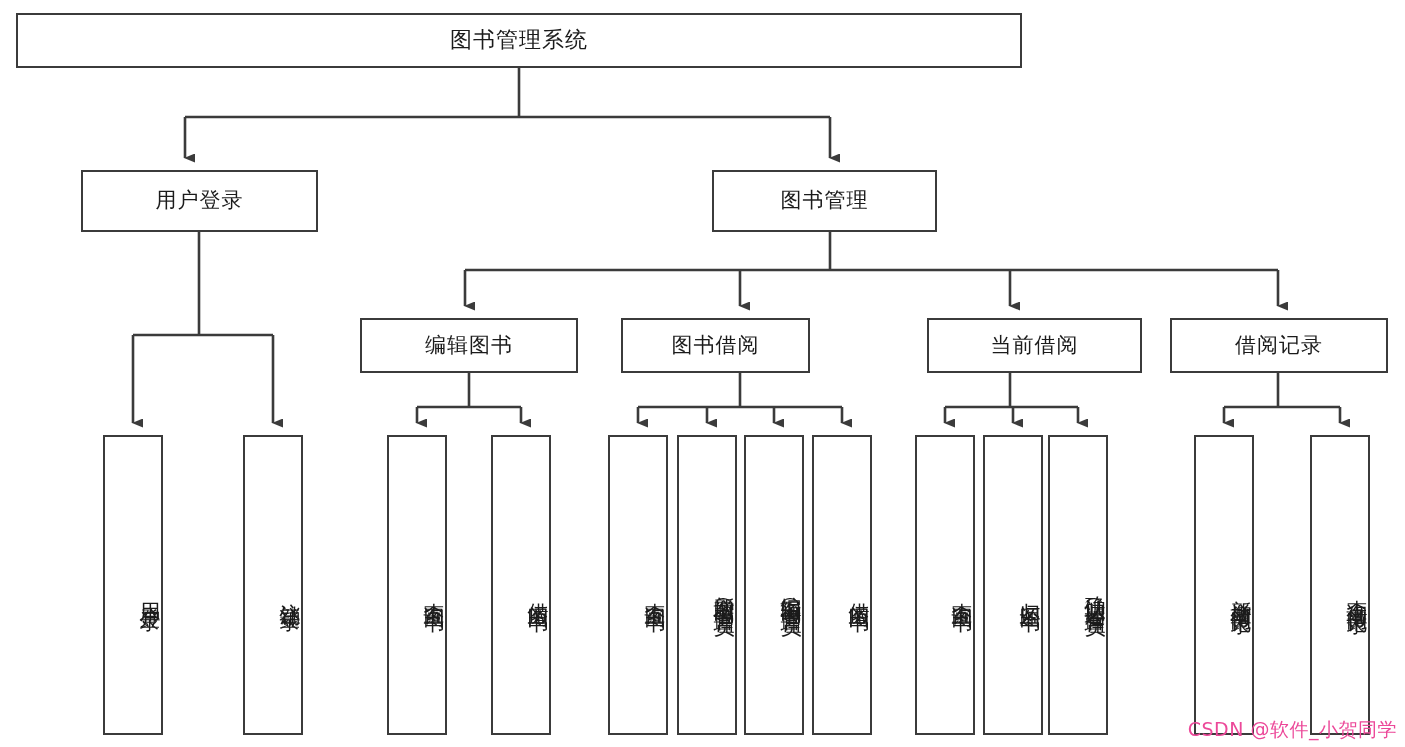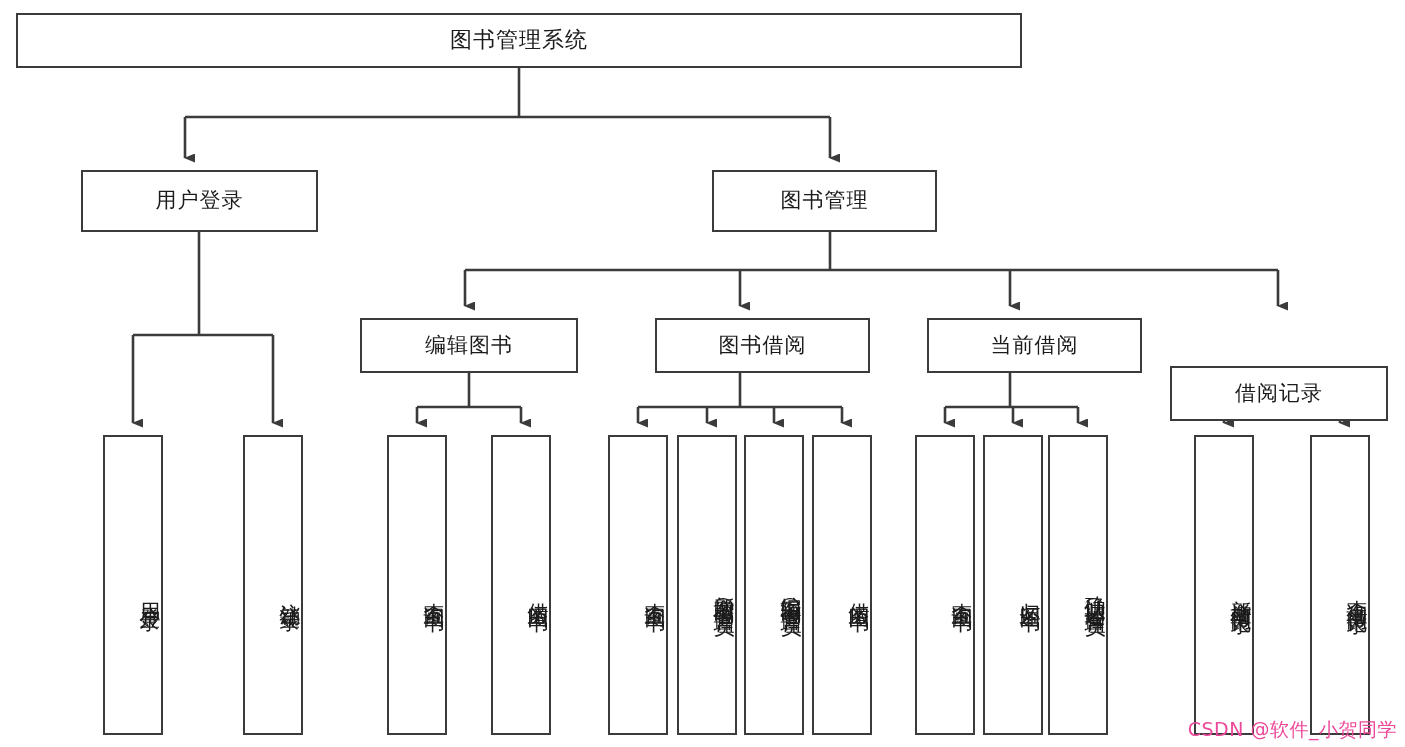--- a/index.html
+++ b/index.html
@@ -135,27 +135,27 @@
   <div class="node horiz" style="left:81px; top:170px; width:237px; height:62px;">
     <span>用户登录</span>
   </div>
   <div class="node horiz" style="left:712px; top:170px; width:225px; height:62px;">
     <span>图书管理</span>
   </div>
 
   <div class="node horiz" style="left:360px; top:318px; width:218px; height:55px;">
     <span>编辑图书</span>
   </div>
-  <div class="node horiz" style="left:655px; top:318px; width:215px; height:55px;">
+  <div class="node horiz" style="left:621px; top:318px; width:189px; height:55px;">
     <span>图书借阅</span>
   </div>
   <div class="node horiz" style="left:927px; top:318px; width:215px; height:55px;">
     <span>当前借阅</span>
   </div>
-  <div class="node horiz" style="left:1170px; top:318px; width:218px; height:55px;margin-top:48px;">
+  <div class="node horiz" style="left:1170px; top:318px; width:218px; height:55px;">
     <span>借阅记录</span>
   </div>
 
   <div class="node vert" style="left:103px; top:435px; width:60px; height:300px;">
     <span class="vtext">用户登录</span>
   </div>
   <div class="node vert" style="left:243px; top:435px; width:60px; height:300px;">
     <span class="vtext">注销登录</span>
   </div>
 

